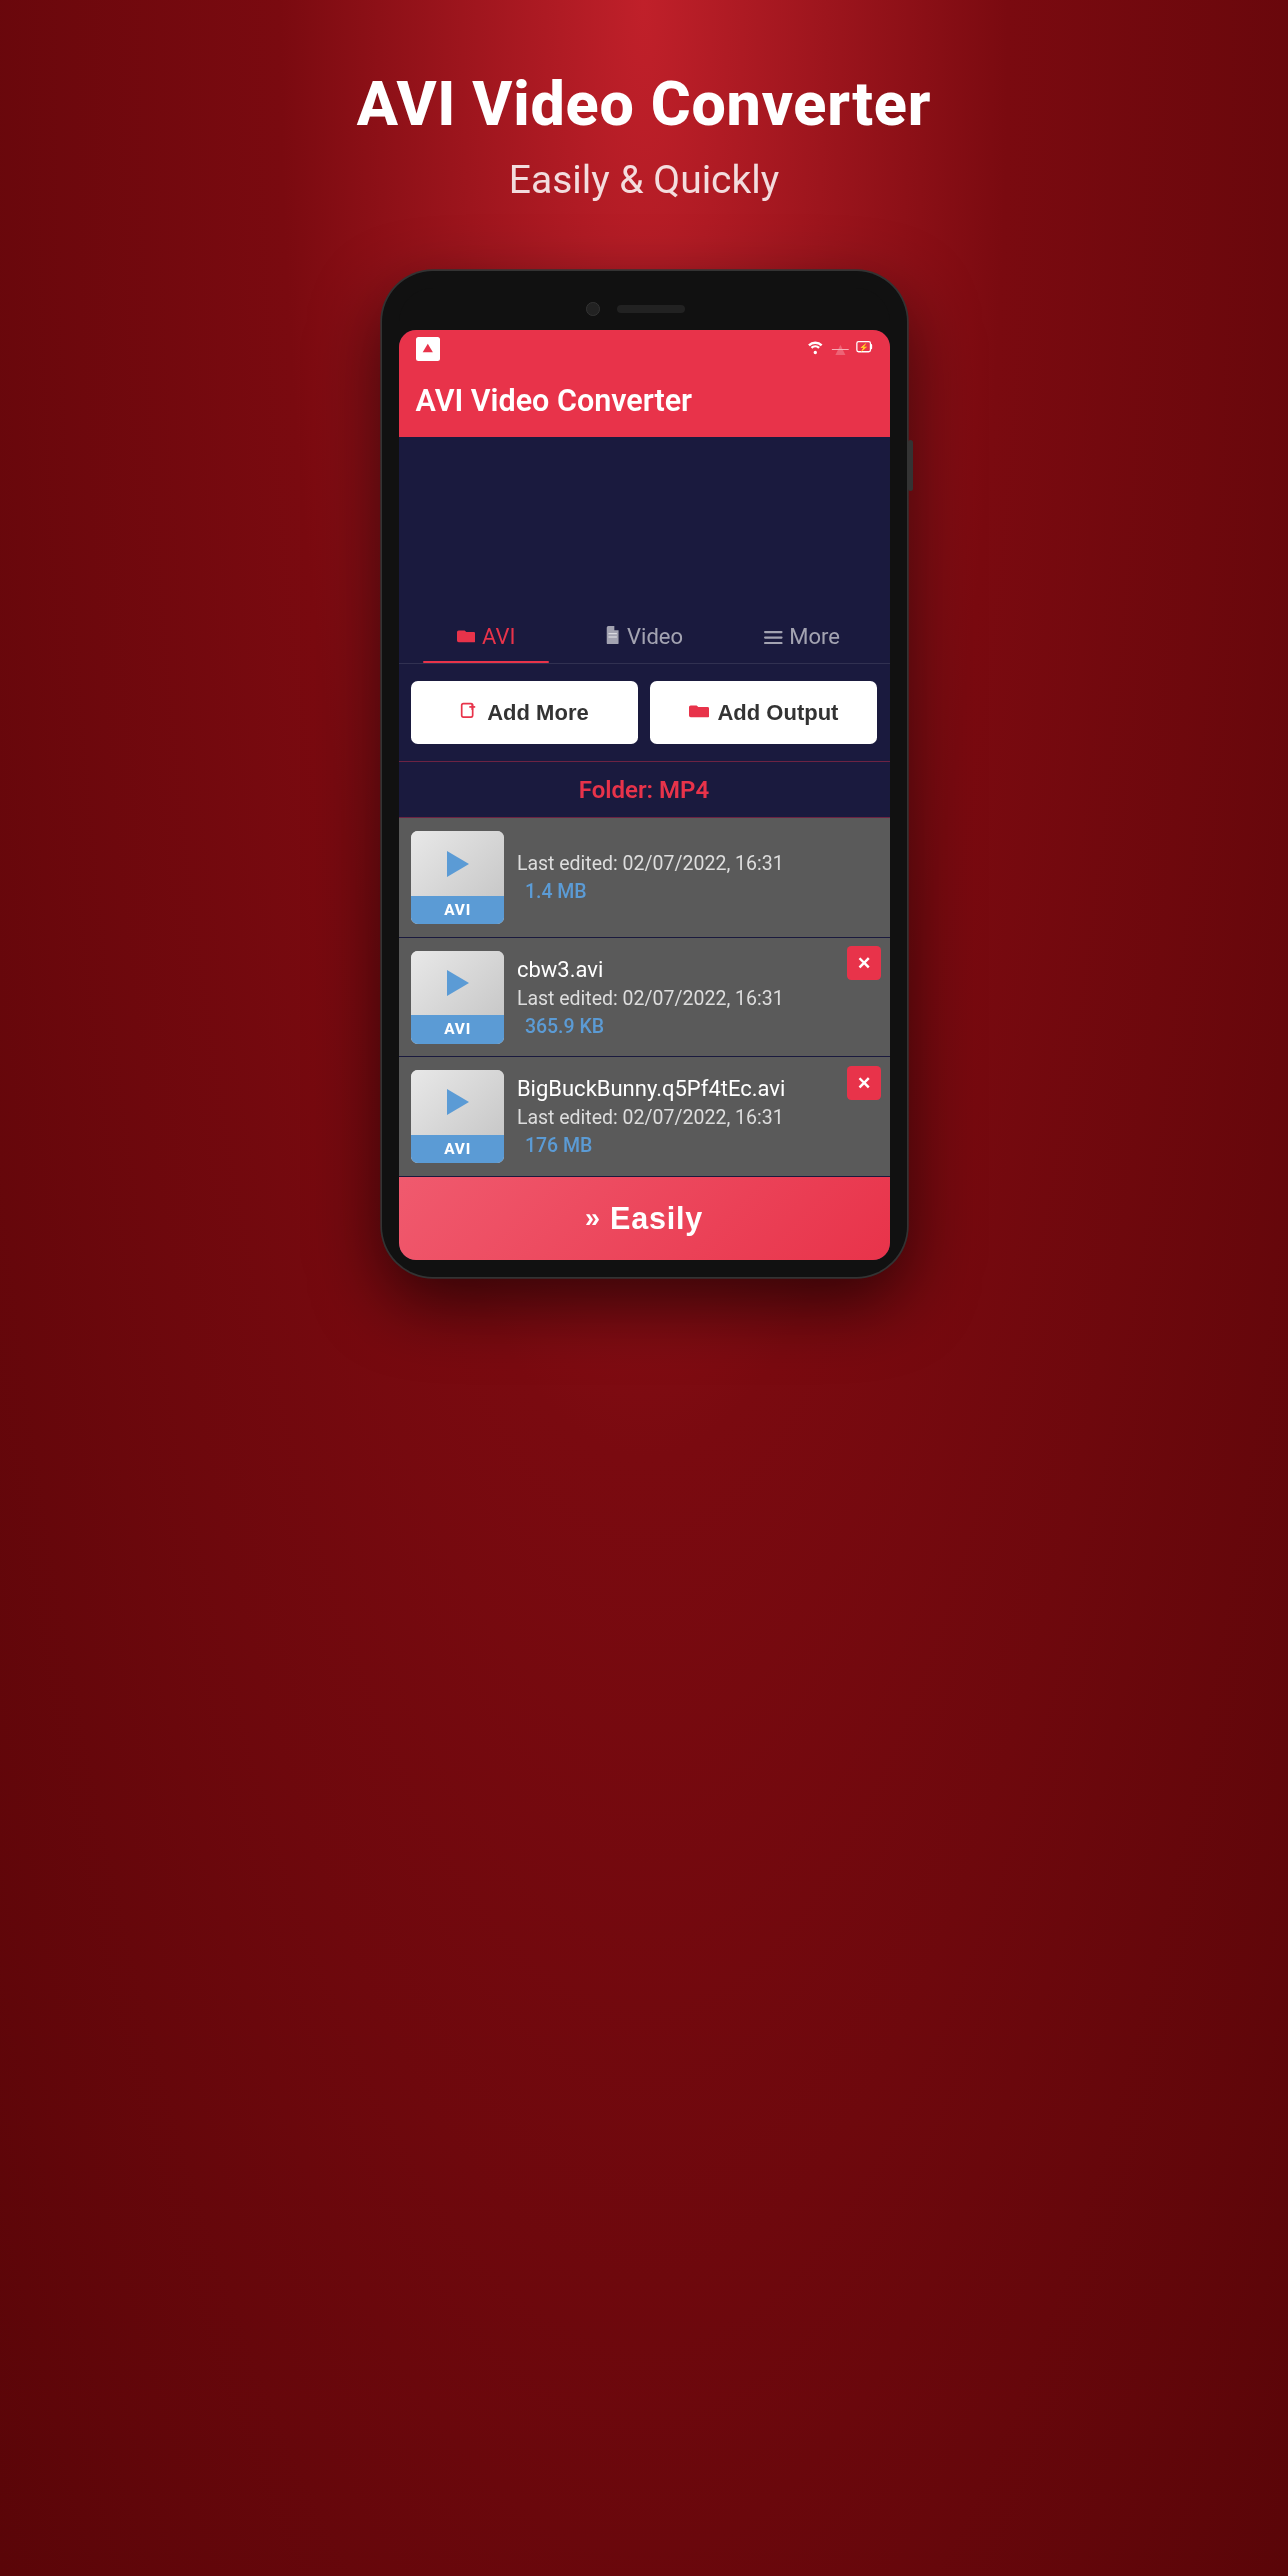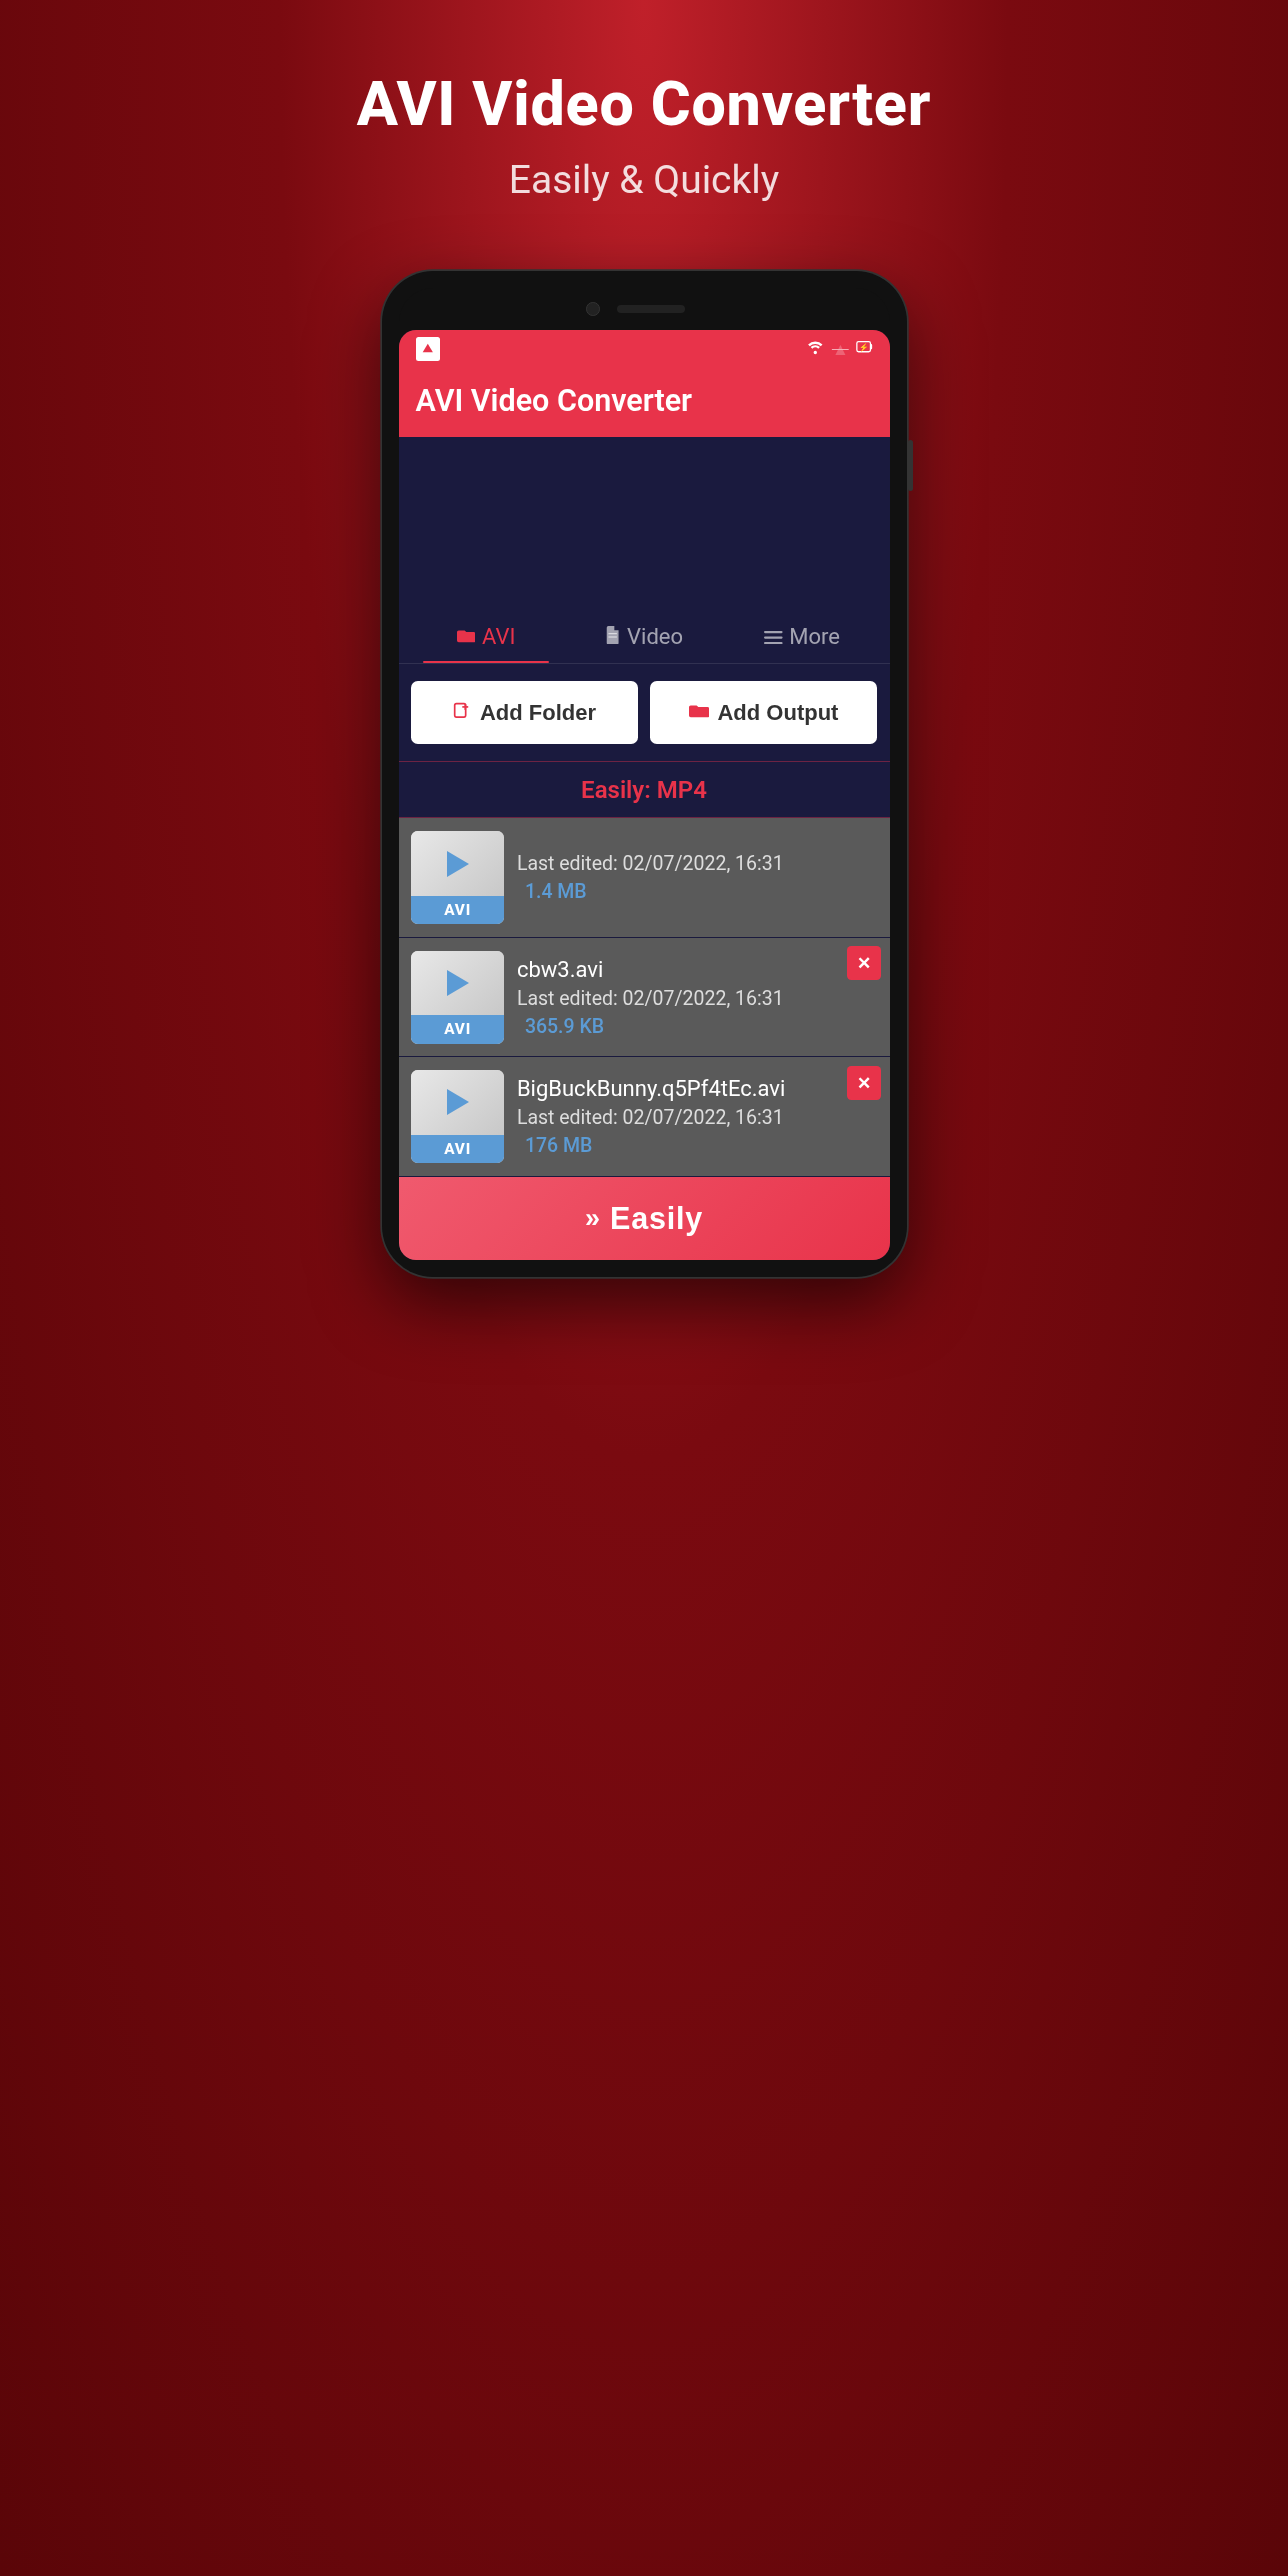--- a/index.html
+++ b/index.html
@@ -455,34 +455,34 @@
 
     <div class="buttons-row">
       <button class="action-btn">
         <span class="action-btn-icon">
           <svg width="18.6" height="18.6" viewBox="0 0 22 22" fill="none">
             <rect x="2" y="3" width="13" height="16" rx="2" stroke="#e8334a" stroke-width="2"></rect>
             <line x1="11" y1="7" x2="18" y2="7" stroke="#e8334a" stroke-width="2"></line>
             <line x1="14.5" y1="3.5" x2="14.5" y2="10.5" stroke="#e8334a" stroke-width="2"></line>
           </svg>
         </span>
-        <span>Add Folder</span>
+        <span>Add More</span>
       </button>
       <button class="action-btn">
         <span class="action-btn-icon">
           <svg width="20.3" height="17" viewBox="0 0 24 20" fill="#e8334a">
             <path d="M2 4h7l2 2h11a2 2 0 0 1 2 2v8a2 2 0 0 1-2 2H2a2 2 0 0 1-2-2V6a2 2 0 0 1 2-2z"></path>
           </svg>
         </span>
         <span>Add Output</span>
       </button>
     </div>
 
     <div class="output-bar">
-      <span class="output-text">Easily: MP4</span>
+      <span class="output-text">Folder: MP4</span>
     </div>
 
     <div class="file-list">
 
       <div class="file-item">
         <div class="file-thumb">
           <div class="thumb-play-area">
             <div class="play-triangle"></div>
           </div>
           <div class="thumb-label">AVI</div>

